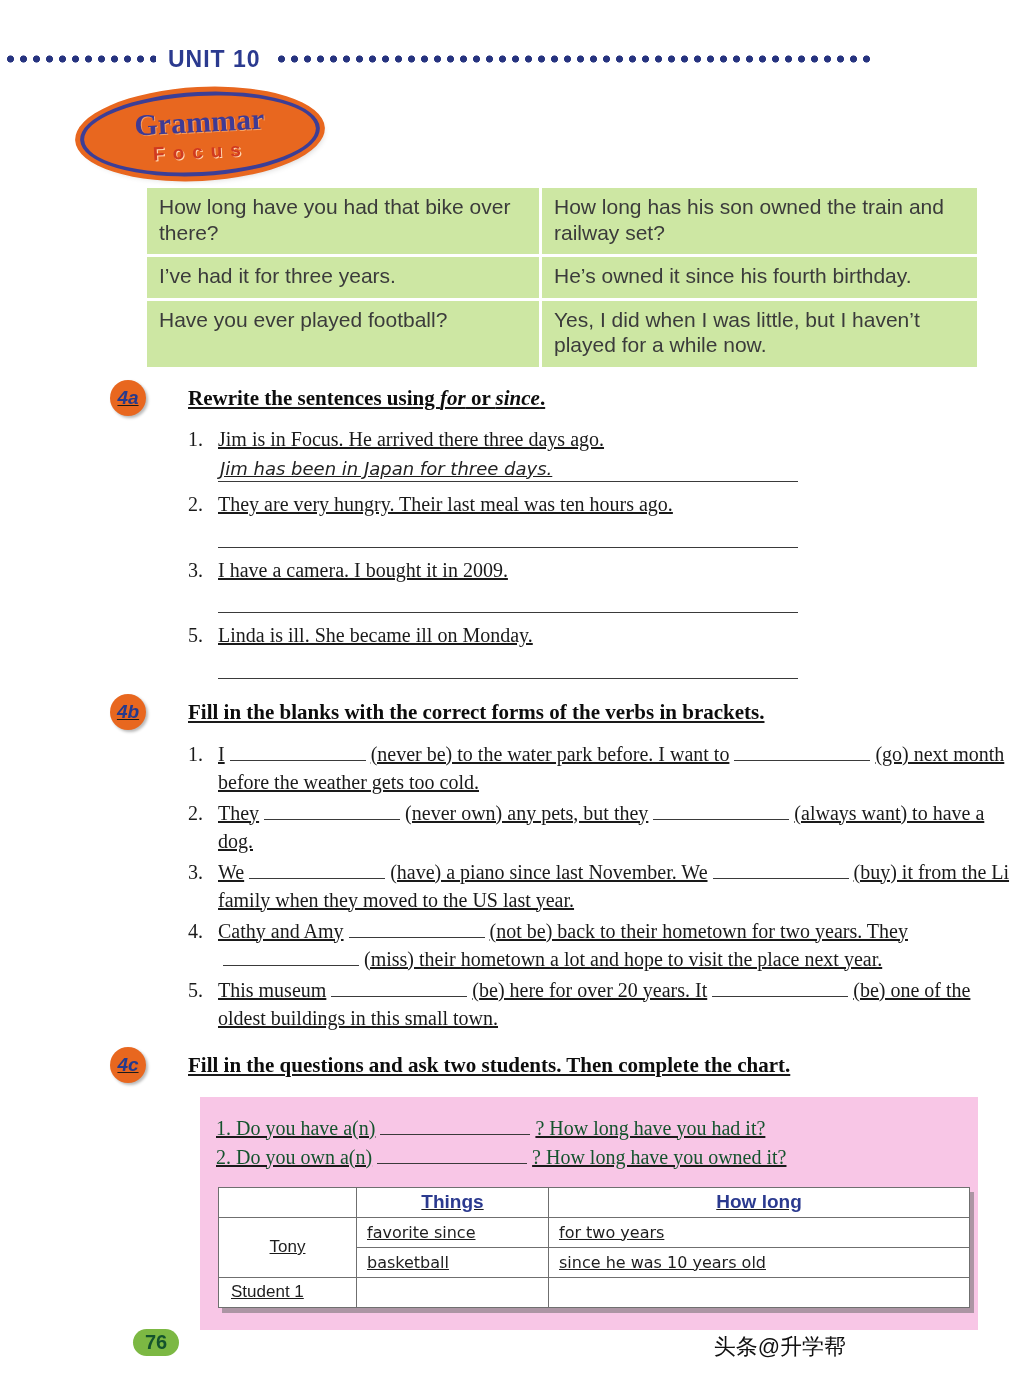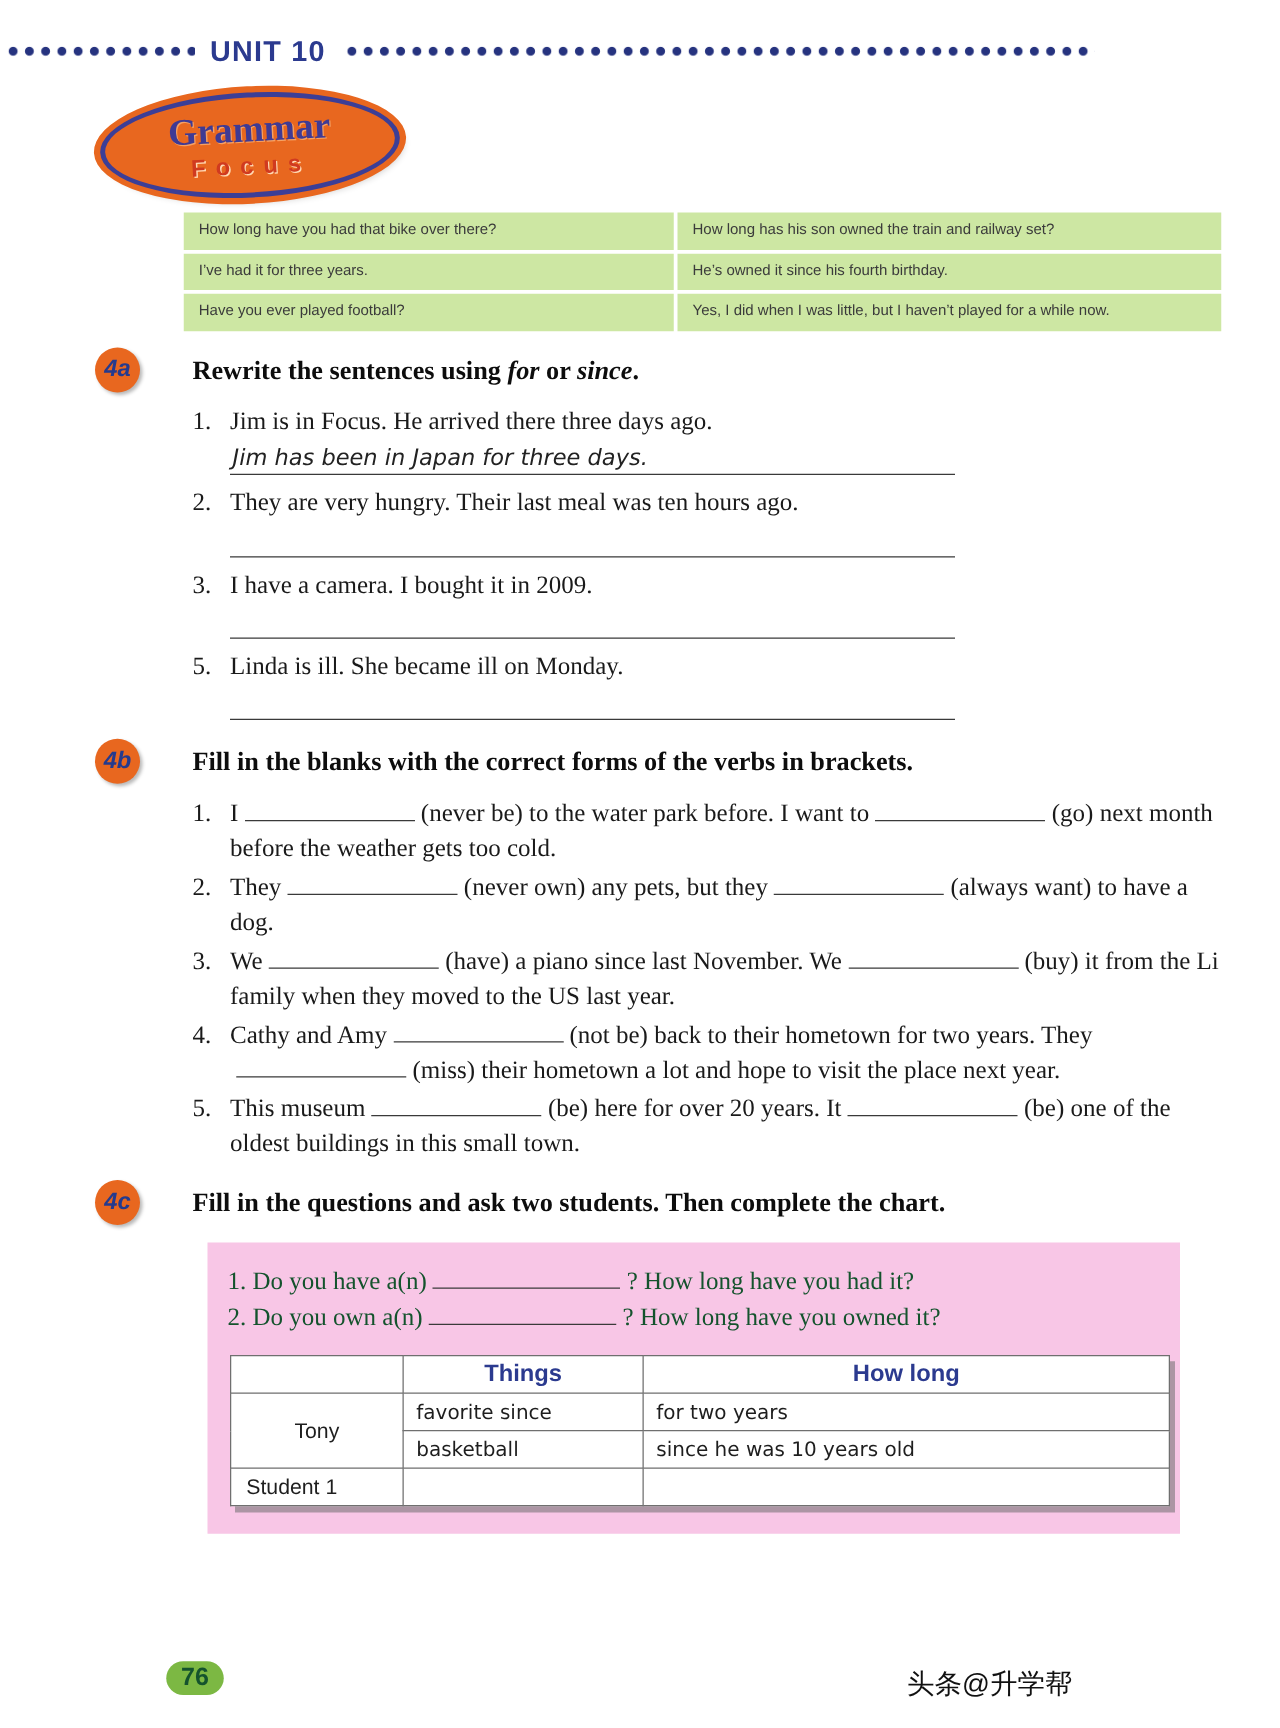--- a/index.html
+++ b/index.html
@@ -4,21 +4,21 @@
 <style>
   * { margin:0; padding:0; box-sizing:border-box; }
   html,body { background:#ffffff; }
   body {
     width:1024px; height:1382px;
     font-family:"Liberation Serif", serif;
     color:#1a1a1a;
     position:relative;
     overflow:hidden;
   }
-  .page { position:relative; width:876px; height:1382px; padding-top:28px; }
+  .page { position:relative; width:876px; height:1382px; padding-top:46px; }
 
   
   .unit-header { display:flex; align-items:center; height:26px; }
   .dots {
     height:10px;
     background-image:radial-gradient(circle, #26337f 3.2px, transparent 3.9px);
     background-size:13px 10px;
     background-repeat:repeat-x;
     background-position:0 center;
   }
@@ -48,26 +48,26 @@
   .gf-line2 {
     font-family:"Liberation Sans", sans-serif; font-weight:bold;
     font-size:19px; color:#d03a20; letter-spacing:8px; margin-top:2px;
     text-shadow:1px 1px 0 #ffd9b3;
   }
 
   
   .gf-table {
     margin:12px 0 0 147px; width:830px;
     display:grid; grid-template-columns:392px 1fr; gap:3px;
-    font-family:"Liberation Sans", sans-serif; font-size:12px; color:#3b3b3b;
+    font-family:"Liberation Sans", sans-serif; font-size:21px; color:#3b3b3b;
   }
   .gf-cell { background:#cde7a3; padding:6px 12px 9px; line-height:1.22; }
 
   
-  .sec { margin-left:76px; width:910px; }
+  .sec { margin-left:110px; width:910px;text-decoration:underline; }
   .sec-4a { margin-top:18px; }
   .sec-4b { margin-top:20px; }
   .sec-4c { margin-top:20px; }
   .sec-head { display:flex; align-items:flex-start; margin-bottom:10px; }
   .badge {
     flex:none; width:36px; height:36px; border-radius:50%;
     background:#e8671f; color:#243a8e;
     font-family:"Liberation Sans", sans-serif; font-weight:bold; font-style:italic;
     font-size:19px; display:flex; align-items:center; justify-content:center;
     box-shadow:2px 2px 3px rgba(0,0,0,.28); margin-top:-5px;
@@ -120,21 +120,21 @@
   .chart .handcell { font-family:"DejaVu Sans", sans-serif; font-size:16px; }
 
   
   .page-pill {
     position:absolute; left:133px; bottom:26px;
     width:46px; height:27px; background:#7cb843; border-radius:14px;
     display:flex; align-items:center; justify-content:center;
     font-family:"Liberation Sans", sans-serif; font-weight:bold; font-size:20px; color:#14532d;
   }
   .watermark {
-    position:absolute; right:18px; bottom:20px;
+    position:absolute; right:30px; bottom:20px;
     font-family:"Liberation Sans", sans-serif; font-size:22px; color:#111;
   }
 </style>
 </head>
 <body>
 
 <div class="page">
 
   <div class="unit-header">
     <span class="dots left"></span>

